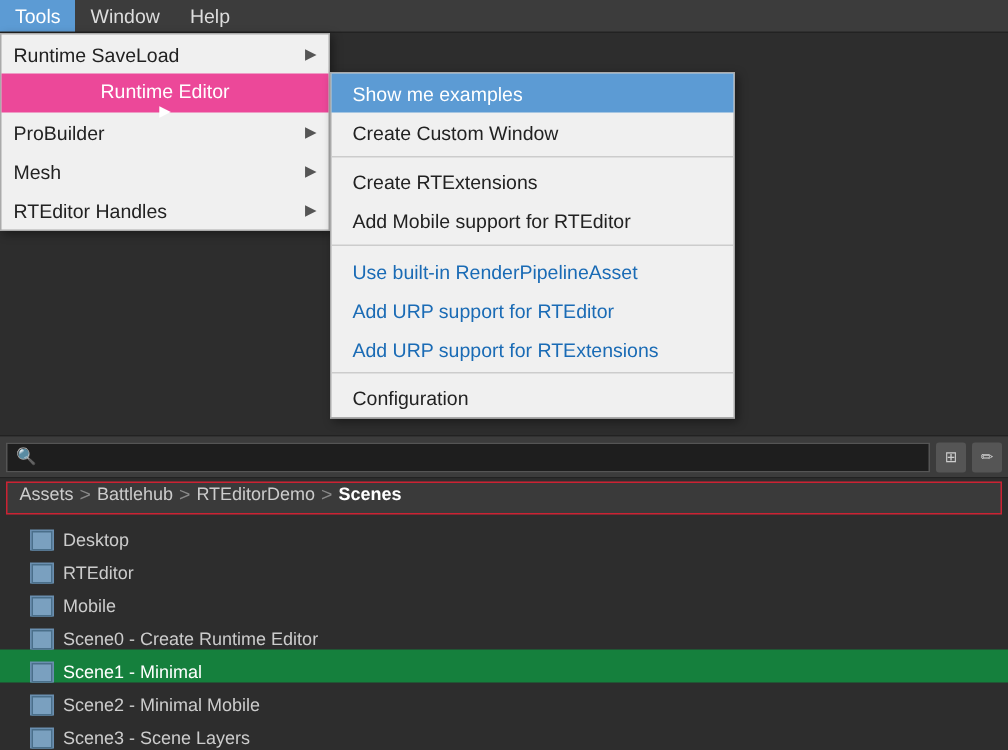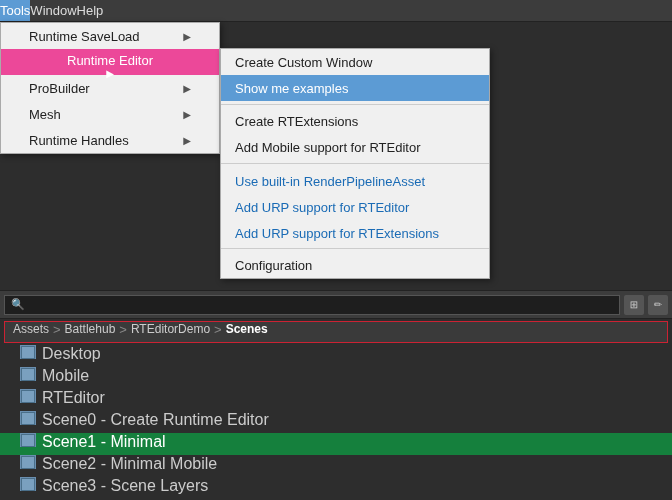--- a/index.html
+++ b/index.html
@@ -15,21 +15,21 @@
 
     
     .menubar {
       background: #3c3c3c;
       display: flex;
       align-items: center;
       height: 22px;
       border-bottom: 1px solid #222;
     }
     .menubar-item {
-      padding: 2px 0;
+      padding: 2px 10px;
       color: #ddd;
       cursor: pointer;
       height: 100%;
       display: flex;
       align-items: center;
       text-align: right;
     }
     .menubar-item:hover, .menubar-item.active {
       background: #5c9bd4;
       color: #fff;
@@ -50,21 +50,21 @@
       background: #f0f0f0;
       border: 1px solid #aaa;
       width: 220px;
       z-index: 100;
       box-shadow: 2px 2px 6px rgba(0,0,0,0.4);
     }
     .tools-dropdown-item {
       display: flex;
       align-items: center;
       justify-content: space-between;
-      padding: 4px 28px;
+      padding: 4px 8px;
       color: #222;
       cursor: pointer;
       height: 26px;
     }
     .tools-dropdown-item .arrow {
       font-size: 10px;
       color: #555;
     }
     .tools-dropdown-item.highlighted {
       background: #ec4899;
@@ -187,25 +187,25 @@
       margin: 0 4px;
       color: #888;
     }
 
     
     .file-list {
       margin-top: 2px;
     }
     .file-item {
       display: flex;
-      align-items: flex-start;
+      align-items: flex-end;
       height: 22px;
       padding: 0 10px 0 20px;
       color: #ccc;
-      font-size: 16px;
+      font-size: 12px;
       cursor: pointer;
     }
     .file-item.selected {
       background: #15803d;
       color: #fff;
     }
     .file-icon {
       width: 16px;
       height: 14px;
       background: #6a8fb0;
@@ -254,31 +254,31 @@
     </div>
     <div class="tools-dropdown-item">
       <span>ProBuilder</span>
       <span class="arrow">▶</span>
     </div>
     <div class="tools-dropdown-item">
       <span>Mesh</span>
       <span class="arrow">▶</span>
     </div>
     <div class="tools-dropdown-item">
-      <span>Runtime Handles</span>
+      <span>RTEditor Handles</span>
       <span class="arrow">▶</span>
     </div>
   </div>
 
   <div class="submenu">
+    <div class="submenu-item highlighted">
+      <span>Show me examples</span>
+    </div>
     <div class="submenu-item">
       <span>Create Custom Window</span>
-    </div>
-    <div class="submenu-item highlighted">
-      <span>Show me examples</span>
     </div>
     <div class="submenu-item separator"></div>
     <div class="submenu-item">
       <span>Create RTExtensions</span>
     </div>
     <div class="submenu-item">
       <span>Add Mobile support for RTEditor</span>
     </div>
     <div class="submenu-item separator"></div>
     <div class="submenu-item text-blue">
@@ -319,28 +319,28 @@
       <span class="breadcrumb-text"><span class="bold">Scenes</span></span>
     </div>
 
     <div class="file-list">
       <div class="file-item">
         <span class="file-icon"></span>
         <span>Desktop</span>
       </div>
       <div class="file-item">
         <span class="file-icon"></span>
+        <span>RTEditor</span>
+      </div>
+      <div class="file-item">
+        <span class="file-icon"></span>
         <span>Mobile</span>
       </div>
       <div class="file-item">
         <span class="file-icon"></span>
-        <span>RTEditor</span>
-      </div>
-      <div class="file-item">
-        <span class="file-icon"></span>
         <span>Scene0 - Create Runtime Editor</span>
       </div>
       <div class="file-item selected">
         <span class="file-icon"></span>
         <span>Scene1 - Minimal</span>
       </div>
       <div class="file-item">
         <span class="file-icon"></span>
         <span>Scene2 - Minimal Mobile</span>
       </div>

